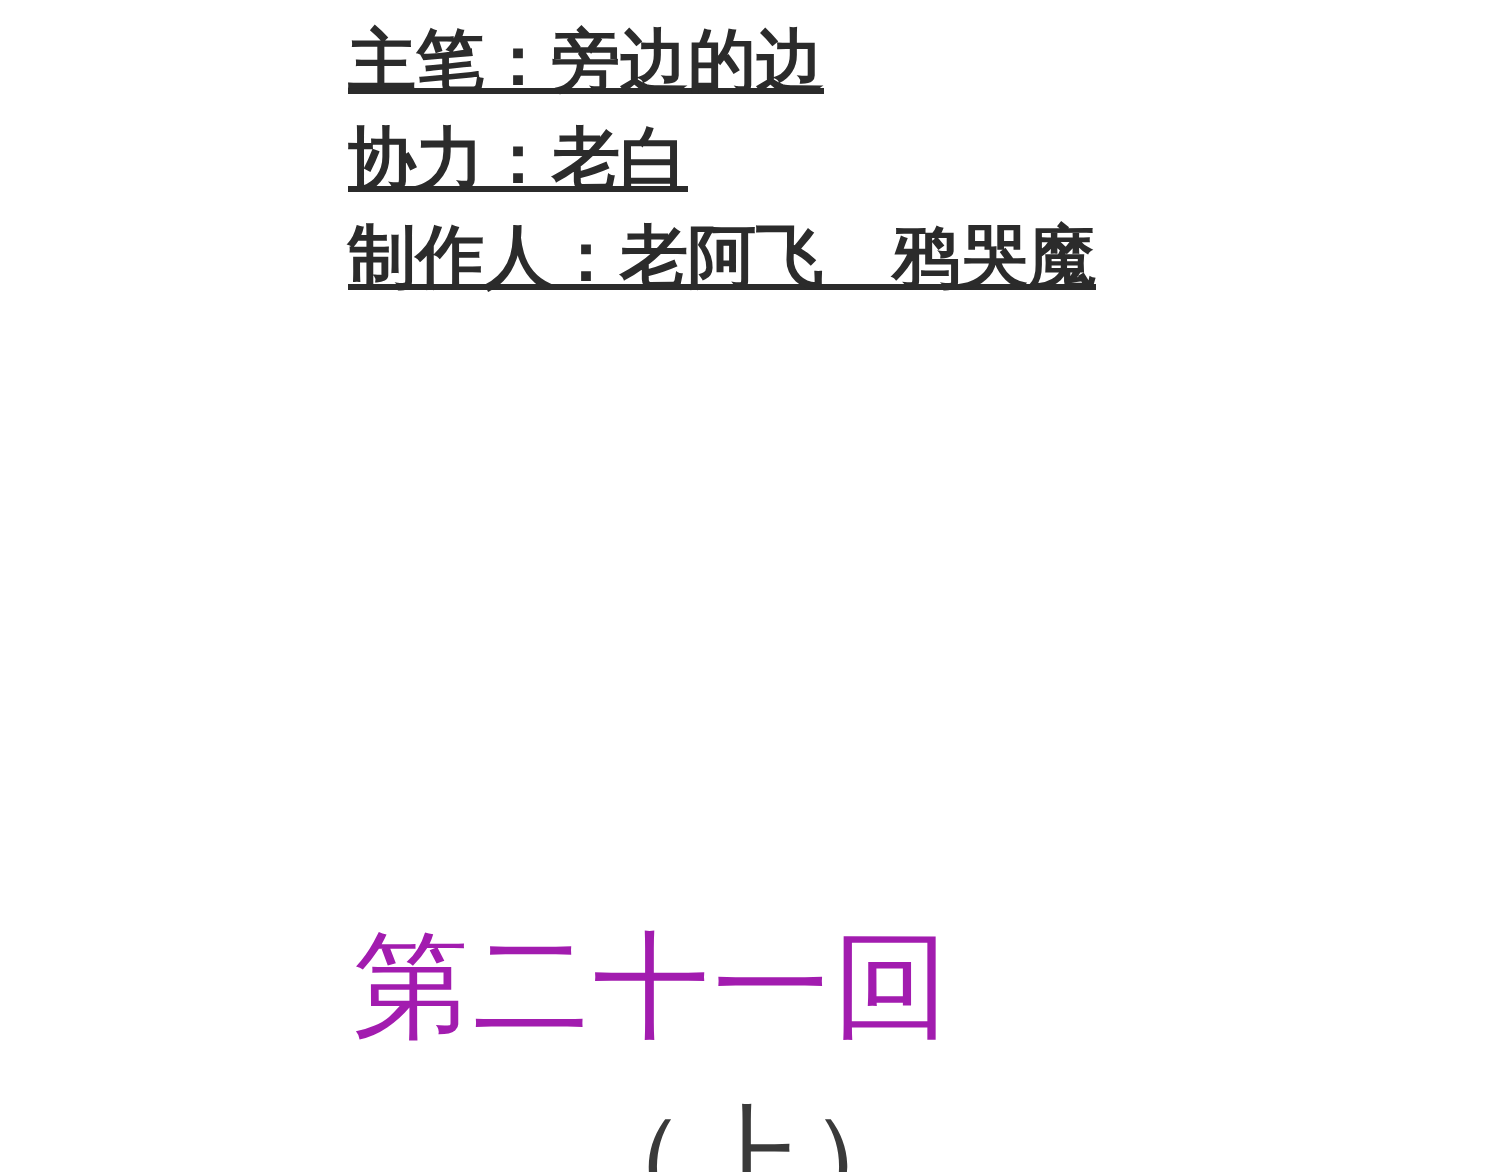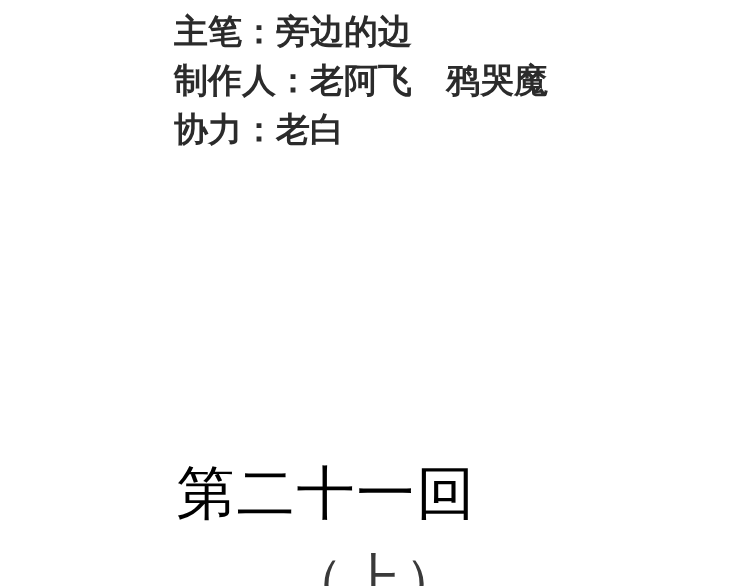--- a/index.html
+++ b/index.html
@@ -26,31 +26,32 @@
     font-size: 34px;
     line-height: 49px;
     font-weight: bold;
     color: #2b2b2b;
     letter-spacing: 0;
     white-space: nowrap;
     font-family: "Liberation Sans", "DejaVu Sans", sans-serif;
   }
   .credit-line {
     height: 49px;
+    text-decoration: underline;
   }
   .chapter-title {
     position: absolute;
     left: 0;
     top: 461px;
     width: 653px;
     text-align: center;
     font-size: 58px;
     line-height: 1.15;
     font-weight: 500;
-    color: #000000;
+    color: #a21caf;
     letter-spacing: 2px;
     font-family: "Liberation Serif", "DejaVu Serif", serif;
     white-space: nowrap;
   }
   .chapter-part {
     position: absolute;
     left: 0;
     top: 548px;
     width: 750px;
     text-align: center;
@@ -63,21 +64,21 @@
     white-space: nowrap;
   }
 </style>
 </head>
 <body>
 
 <div class="page">
 
   <div class="credits">
     <div class="credit-line">主笔：旁边的边</div>
+    <div class="credit-line">协力：老白</div>
     <div class="credit-line">制作人：老阿飞　鸦哭魔</div>
-    <div class="credit-line">协力：老白</div>
   </div>
 
   <div class="chapter-title">第二十一回</div>
 
   <div class="chapter-part">（上）</div>
 
 </div>
 
 </body></html>

